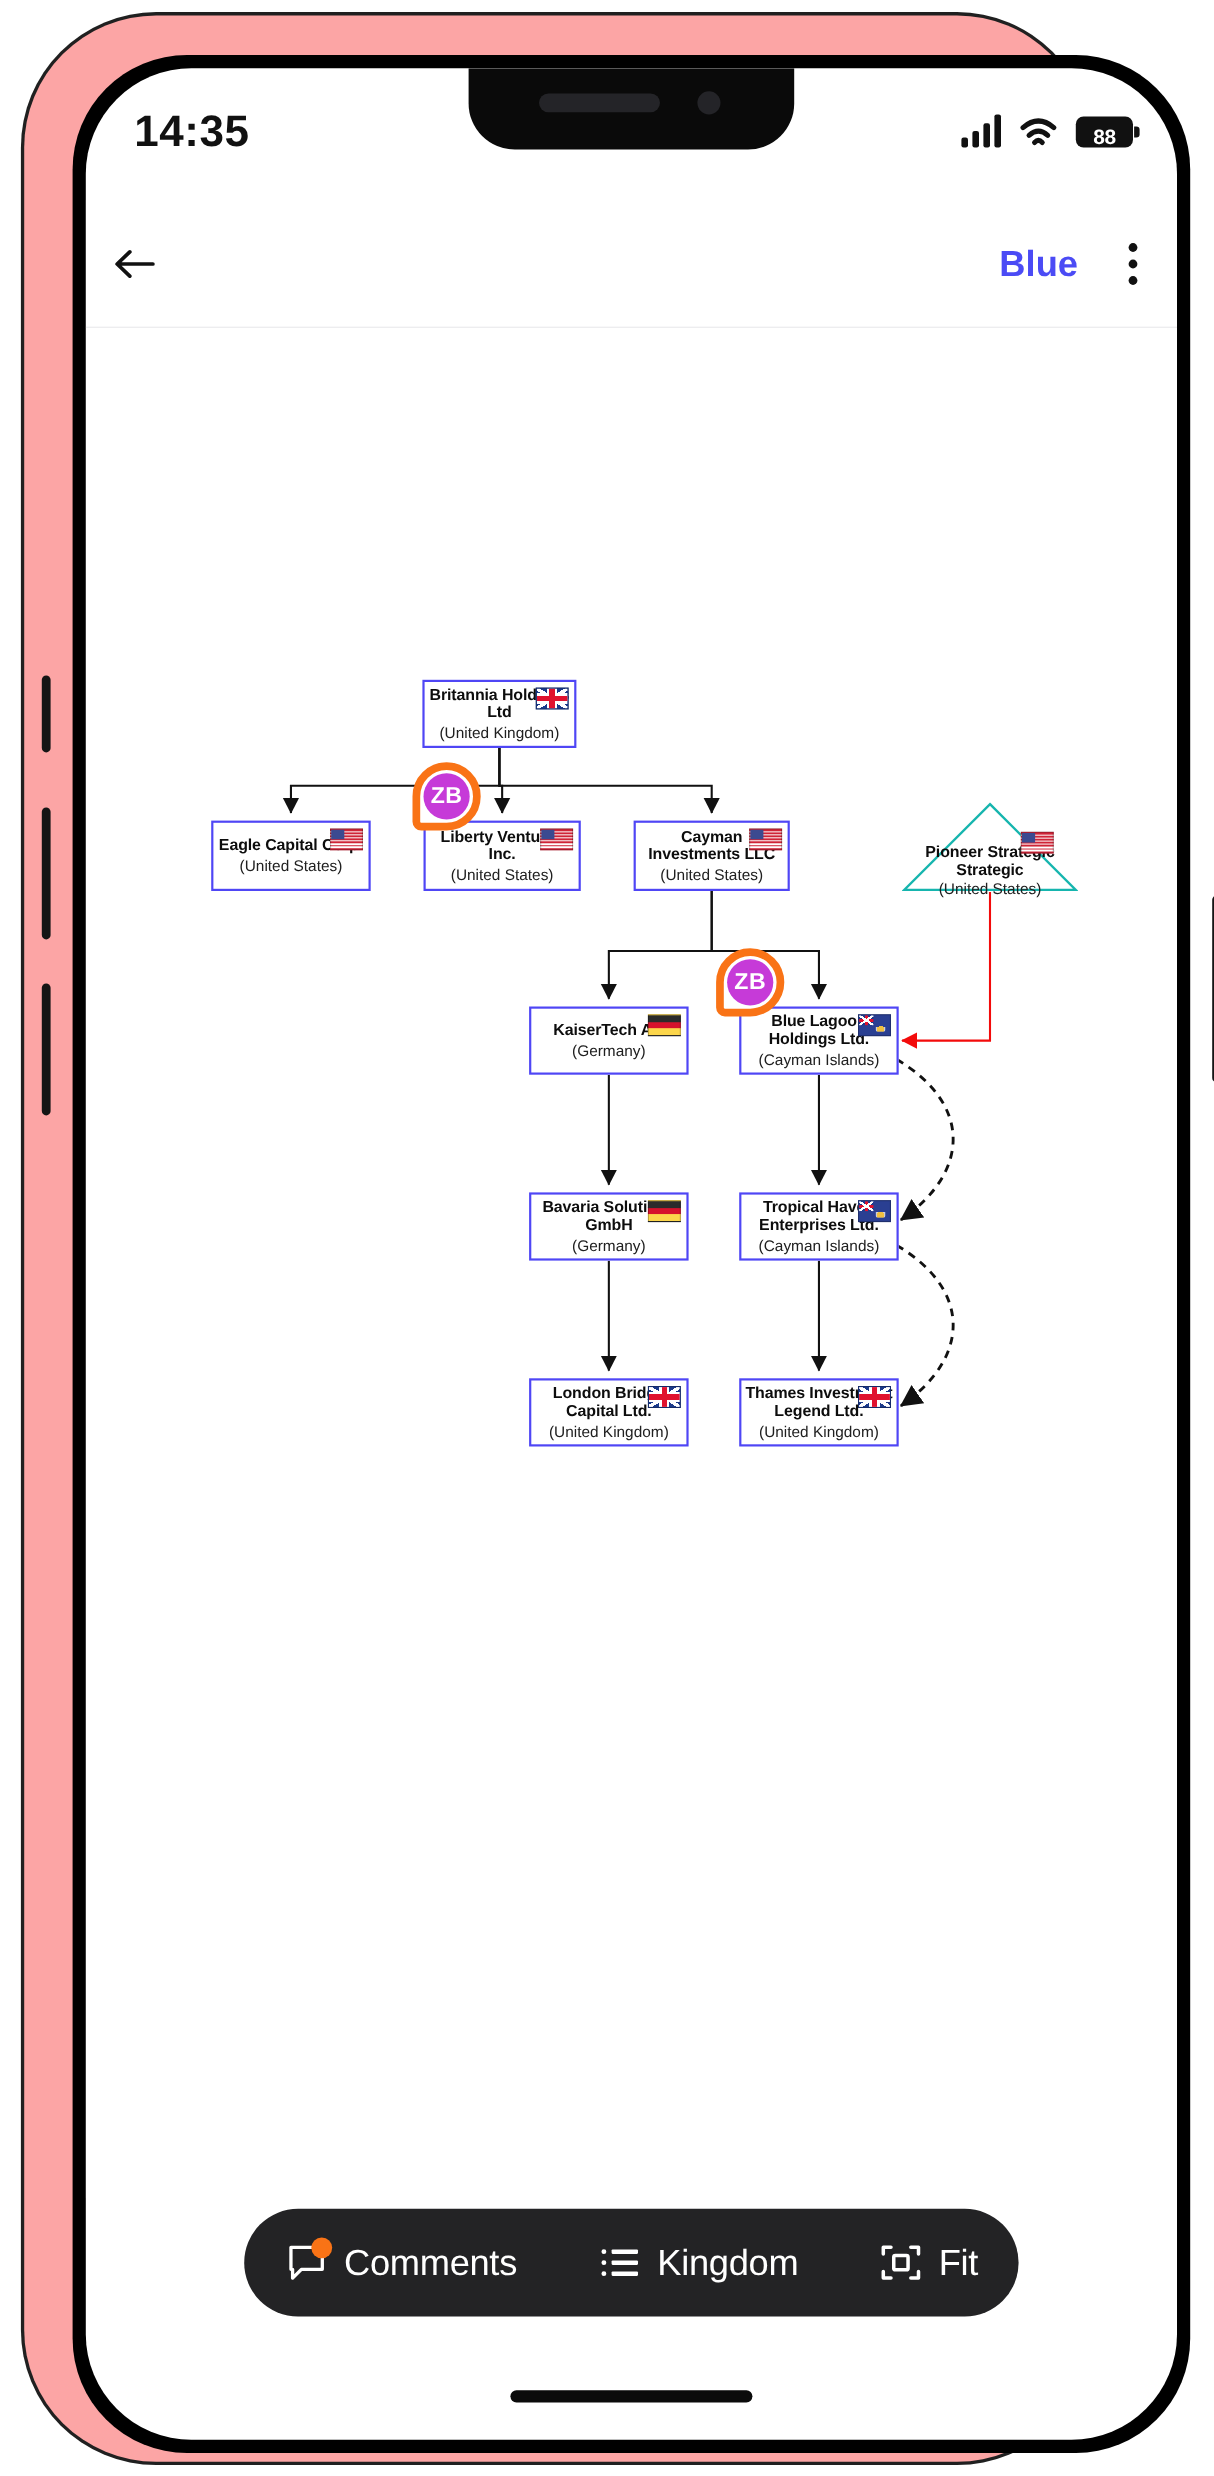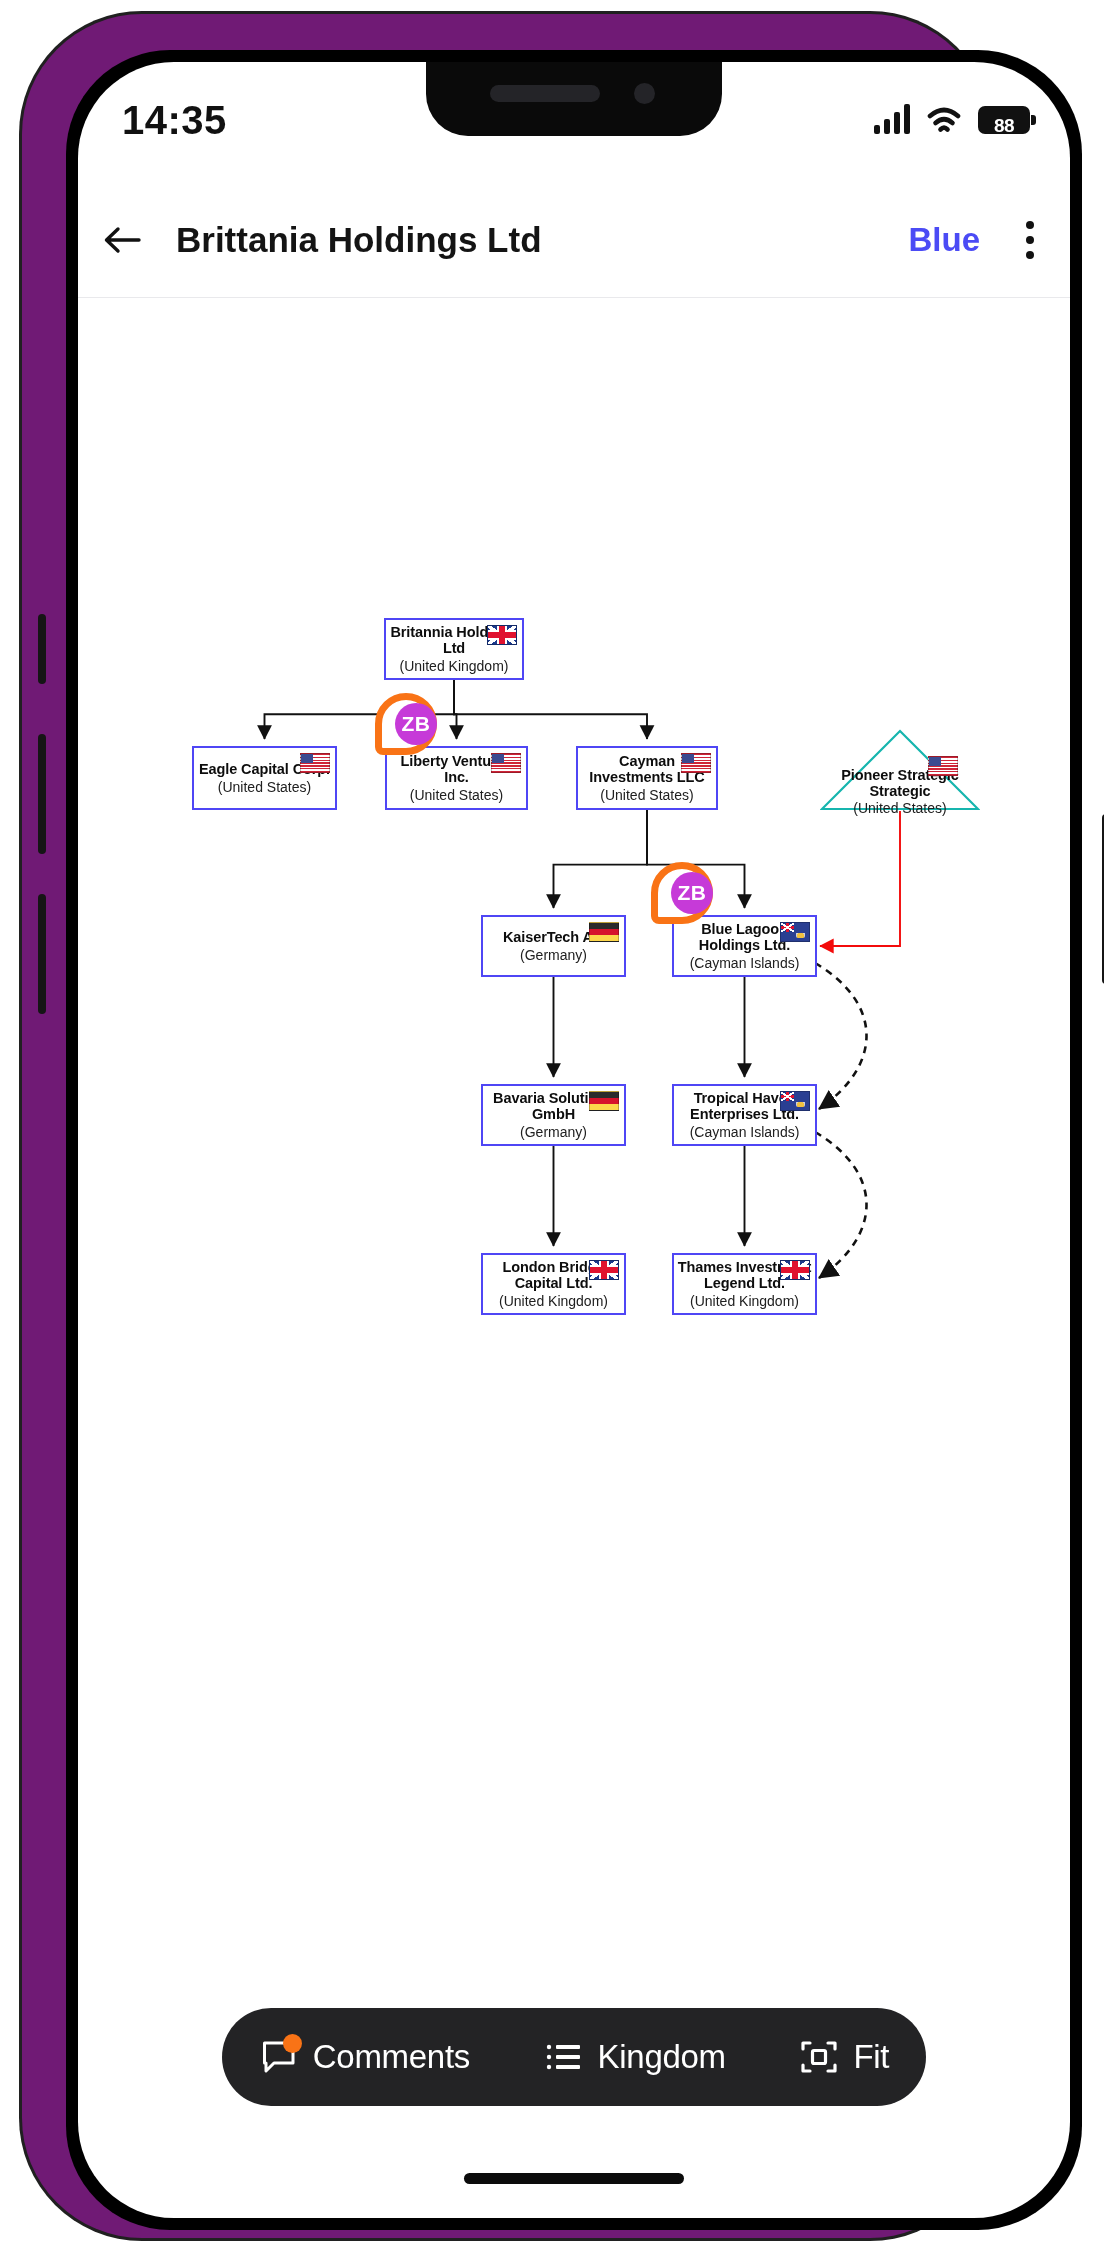--- a/index.html
+++ b/index.html
@@ -1,20 +1,20 @@
 <!DOCTYPE html>
 <html><head>
 <meta charset="utf-8">
 <style>
   html,body{margin:0;padding:0;background:#ffffff;}
   body{width:1104px;height:2251px;overflow:hidden;font-family:"Liberation Sans",sans-serif;}
 
   
   #phone-frame{position:absolute;left:22px;top:14px;width:968px;height:2224px;
-    background:#701a75;border-radius:120px;box-shadow:0 0 0 3px #202020;}
+    background:#fca5a5;border-radius:120px;box-shadow:0 0 0 3px #202020;}
   #phone-bezel{position:absolute;left:44px;top:36px;width:1016px;height:2180px;
     background:#000;border-radius:104px;}
   #side-btn-left-1{position:absolute;left:16px;top:600px;width:8px;height:70px;background:#151515;border-radius:4px;}
   #side-btn-left-2{position:absolute;left:16px;top:720px;width:8px;height:120px;background:#151515;border-radius:4px;}
   #side-btn-left-3{position:absolute;left:16px;top:880px;width:8px;height:120px;background:#151515;border-radius:4px;}
   #side-btn-right{position:absolute;left:1080px;top:800px;width:8px;height:170px;background:#151515;border-radius:4px;}
 
   #screen{position:absolute;left:56px;top:48px;width:992px;height:2156px;
     background:#ffffff;border-radius:96px;overflow:hidden;}
 
@@ -89,21 +89,21 @@
   .flag-ky::after{content:"";position:absolute;right:4px;bottom:3px;width:9px;height:8px;
     background:radial-gradient(circle at 50% 75%,#f0c040 0 45%,transparent 45%),
                linear-gradient(to bottom,transparent 0 40%,#cfcfd8 40% 100%);border-radius:2px;}
   .tri-label{position:absolute;width:100%;text-align:center;}
 
   
   .avatar-pin{position:absolute;width:62px;height:62px;z-index:20;}
   .avatar-ring{position:absolute;left:0;top:0;width:62px;height:62px;box-sizing:border-box;
     border:7px solid #f97316;background:#fff;
     border-radius:50% 50% 50% 8px;transform:rotate(0deg);}
-  .avatar-circle{position:absolute;left:20px;top:10px;width:42px;height:42px;border-radius:50%;
+  .avatar-circle{position:absolute;left:10px;top:10px;width:42px;height:42px;border-radius:50%;
     background:#c63ad8;display:flex;align-items:center;justify-content:center;
     color:#fff;font-size:21px;font-weight:600;letter-spacing:0.5px;}
 
   
   #bottom-toolbar{position:absolute;left:calc(50% - 352px);bottom:112px;width:704px;height:98px;
     background:#232325;border-radius:49px;display:flex;align-items:center;justify-content:space-around;
     z-index:45;}
   .tool-btn{display:flex;align-items:center;gap:14px;cursor:pointer;padding:0 6px;}
   .tool-label{color:#fff;font-size:33px;font-weight:400;letter-spacing:-0.3px;}
   .tool-icon{position:relative;width:40px;height:40px;display:flex;align-items:center;justify-content:center;}
@@ -149,21 +149,20 @@
         </div>
       </div>
     </div>
 
     <div id="app-header">
       <div id="back-button">
         <svg width="44" height="34" viewBox="0 0 44 34">
           <path d="M38 17 H6 M17 6 L5.5 17 L17 28" stroke="#111" stroke-width="3.4" fill="none" stroke-linecap="round" stroke-linejoin="round"></path>
         </svg>
       </div>
-      <div id="page-title">Brittania Holdings Ltd</div>
       <div id="header-spacer"></div>
       <div id="save-button">Blue</div>
       <div id="more-button">
         <i></i>
           <i></i>
           <i></i>
       </div>
     </div>
 
     <div id="chart-canvas">

